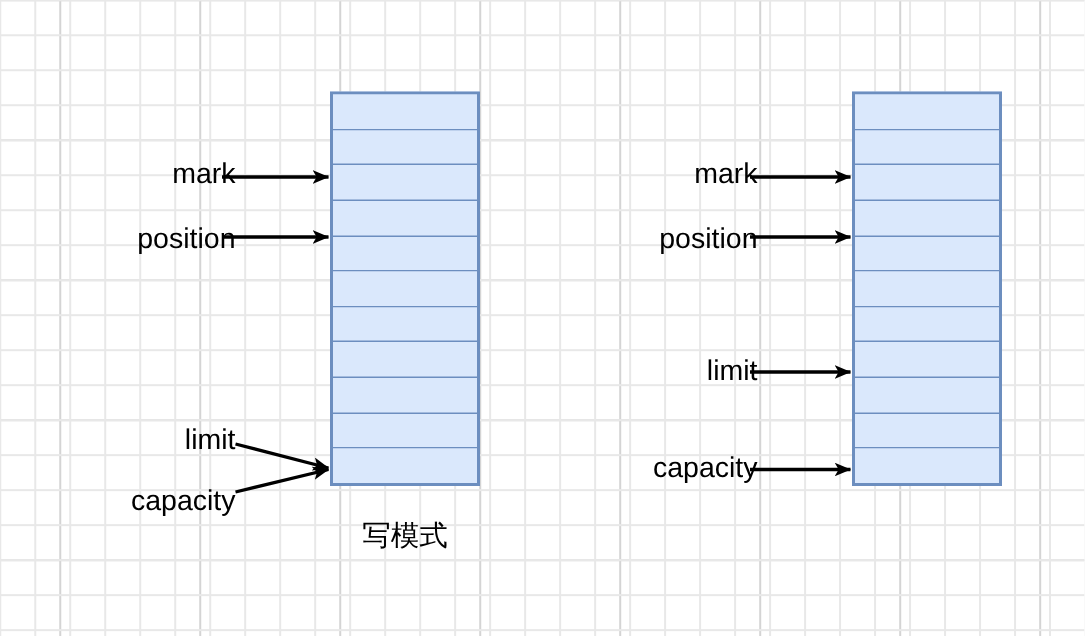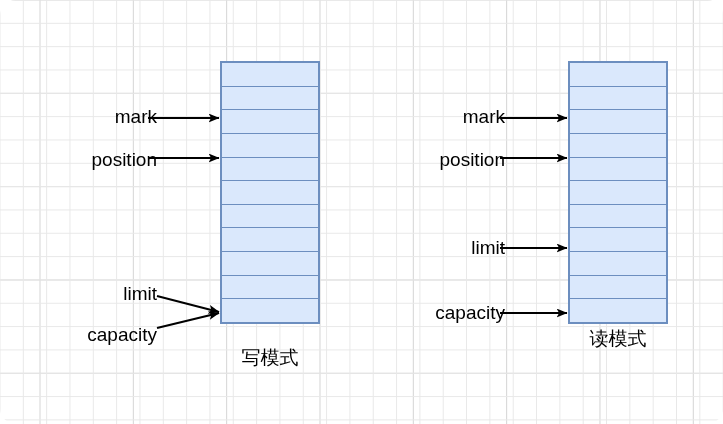--- a/index.html
+++ b/index.html
@@ -24,21 +24,20 @@
     background-size:
       23.33px 23.33px,
       23.33px 23.33px,
       93.33px 93.33px,
       93.33px 93.33px;
     background-position:
       -0.5px -0.5px,
       -0.5px -0.5px,
       39.5px -0.5px,
       39.5px -0.5px;
-    border-radius: 16px;
   }
 
   
   .buffer {
     position: absolute;
     width: 100px;
     border: 2px solid #6c8ebf;
     box-sizing: border-box;
     background: #dae8fc;
     display: flex;
@@ -162,15 +161,14 @@
   <div class="anno-label" id="label-w-position">position</div>
   <div class="anno-label" id="label-w-limit">limit</div>
   <div class="anno-label" id="label-w-capacity">capacity</div>
 
   <div class="anno-label" id="label-r-mark">mark</div>
   <div class="anno-label" id="label-r-position">position</div>
   <div class="anno-label" id="label-r-limit">limit</div>
   <div class="anno-label" id="label-r-capacity">capacity</div>
 
   <div class="mode-caption" id="caption-write">写模式</div>
-  <div class="mode-caption" id="caption-read">读模式</div>
 
 </div>
 
 </body></html>

